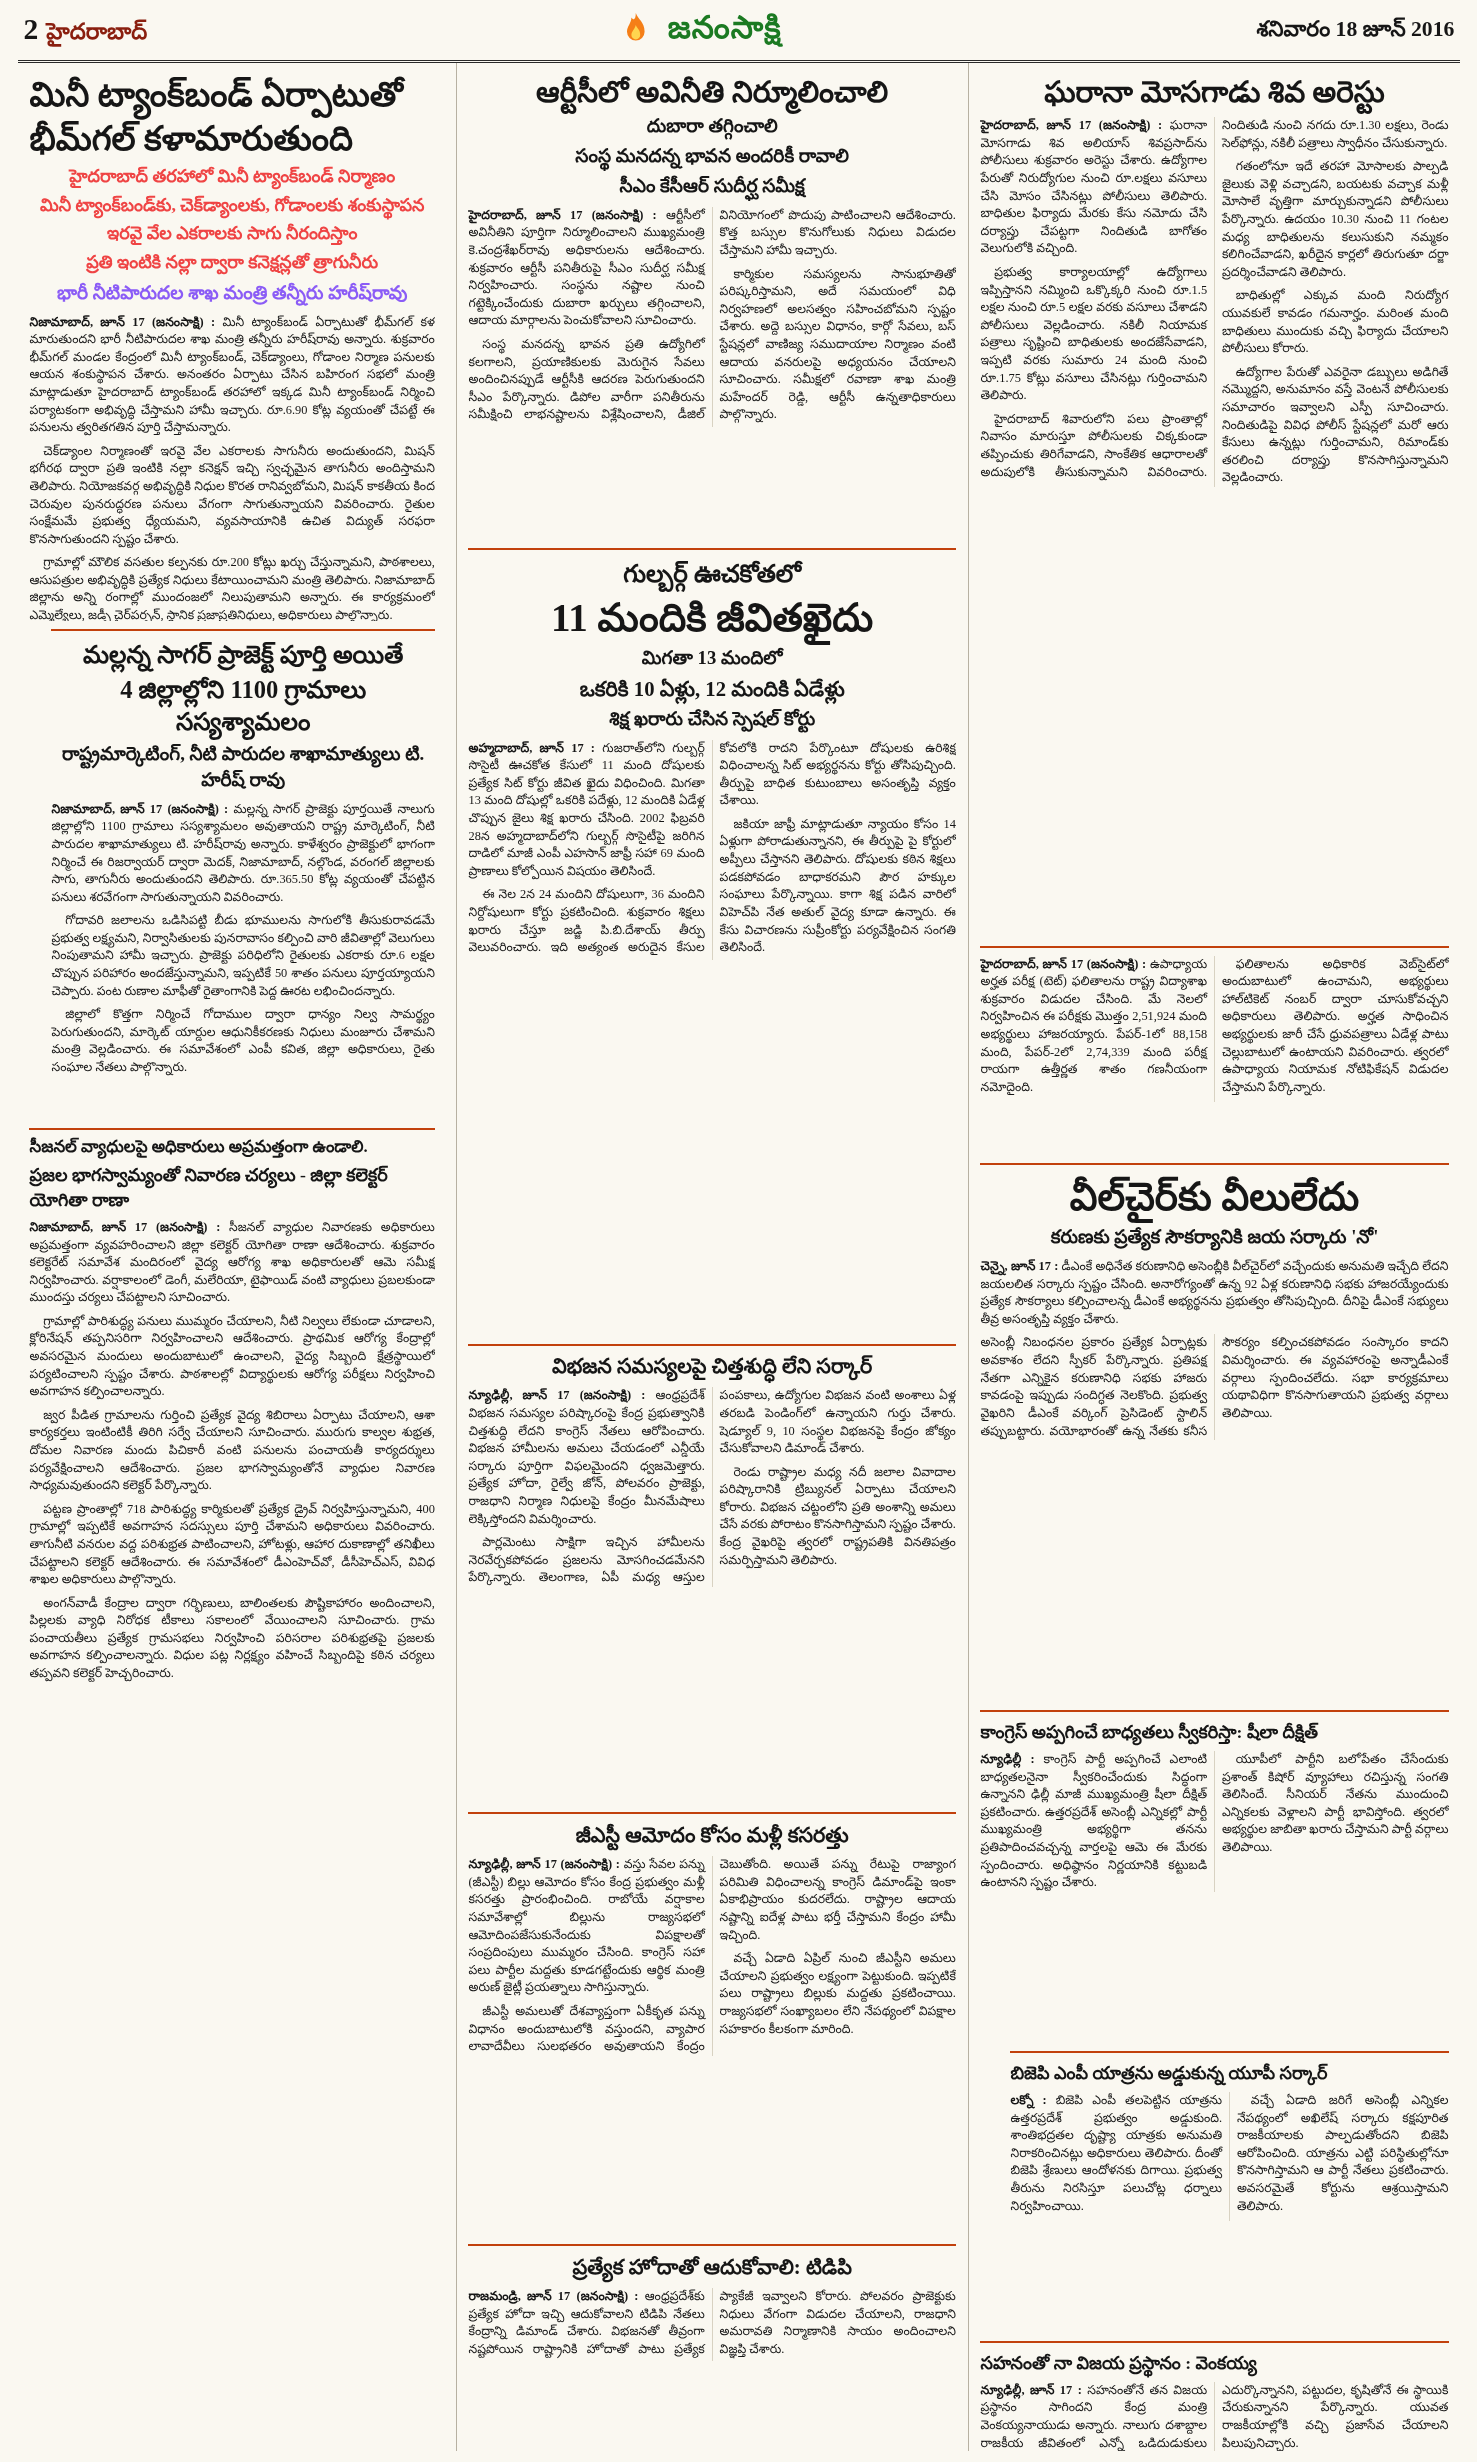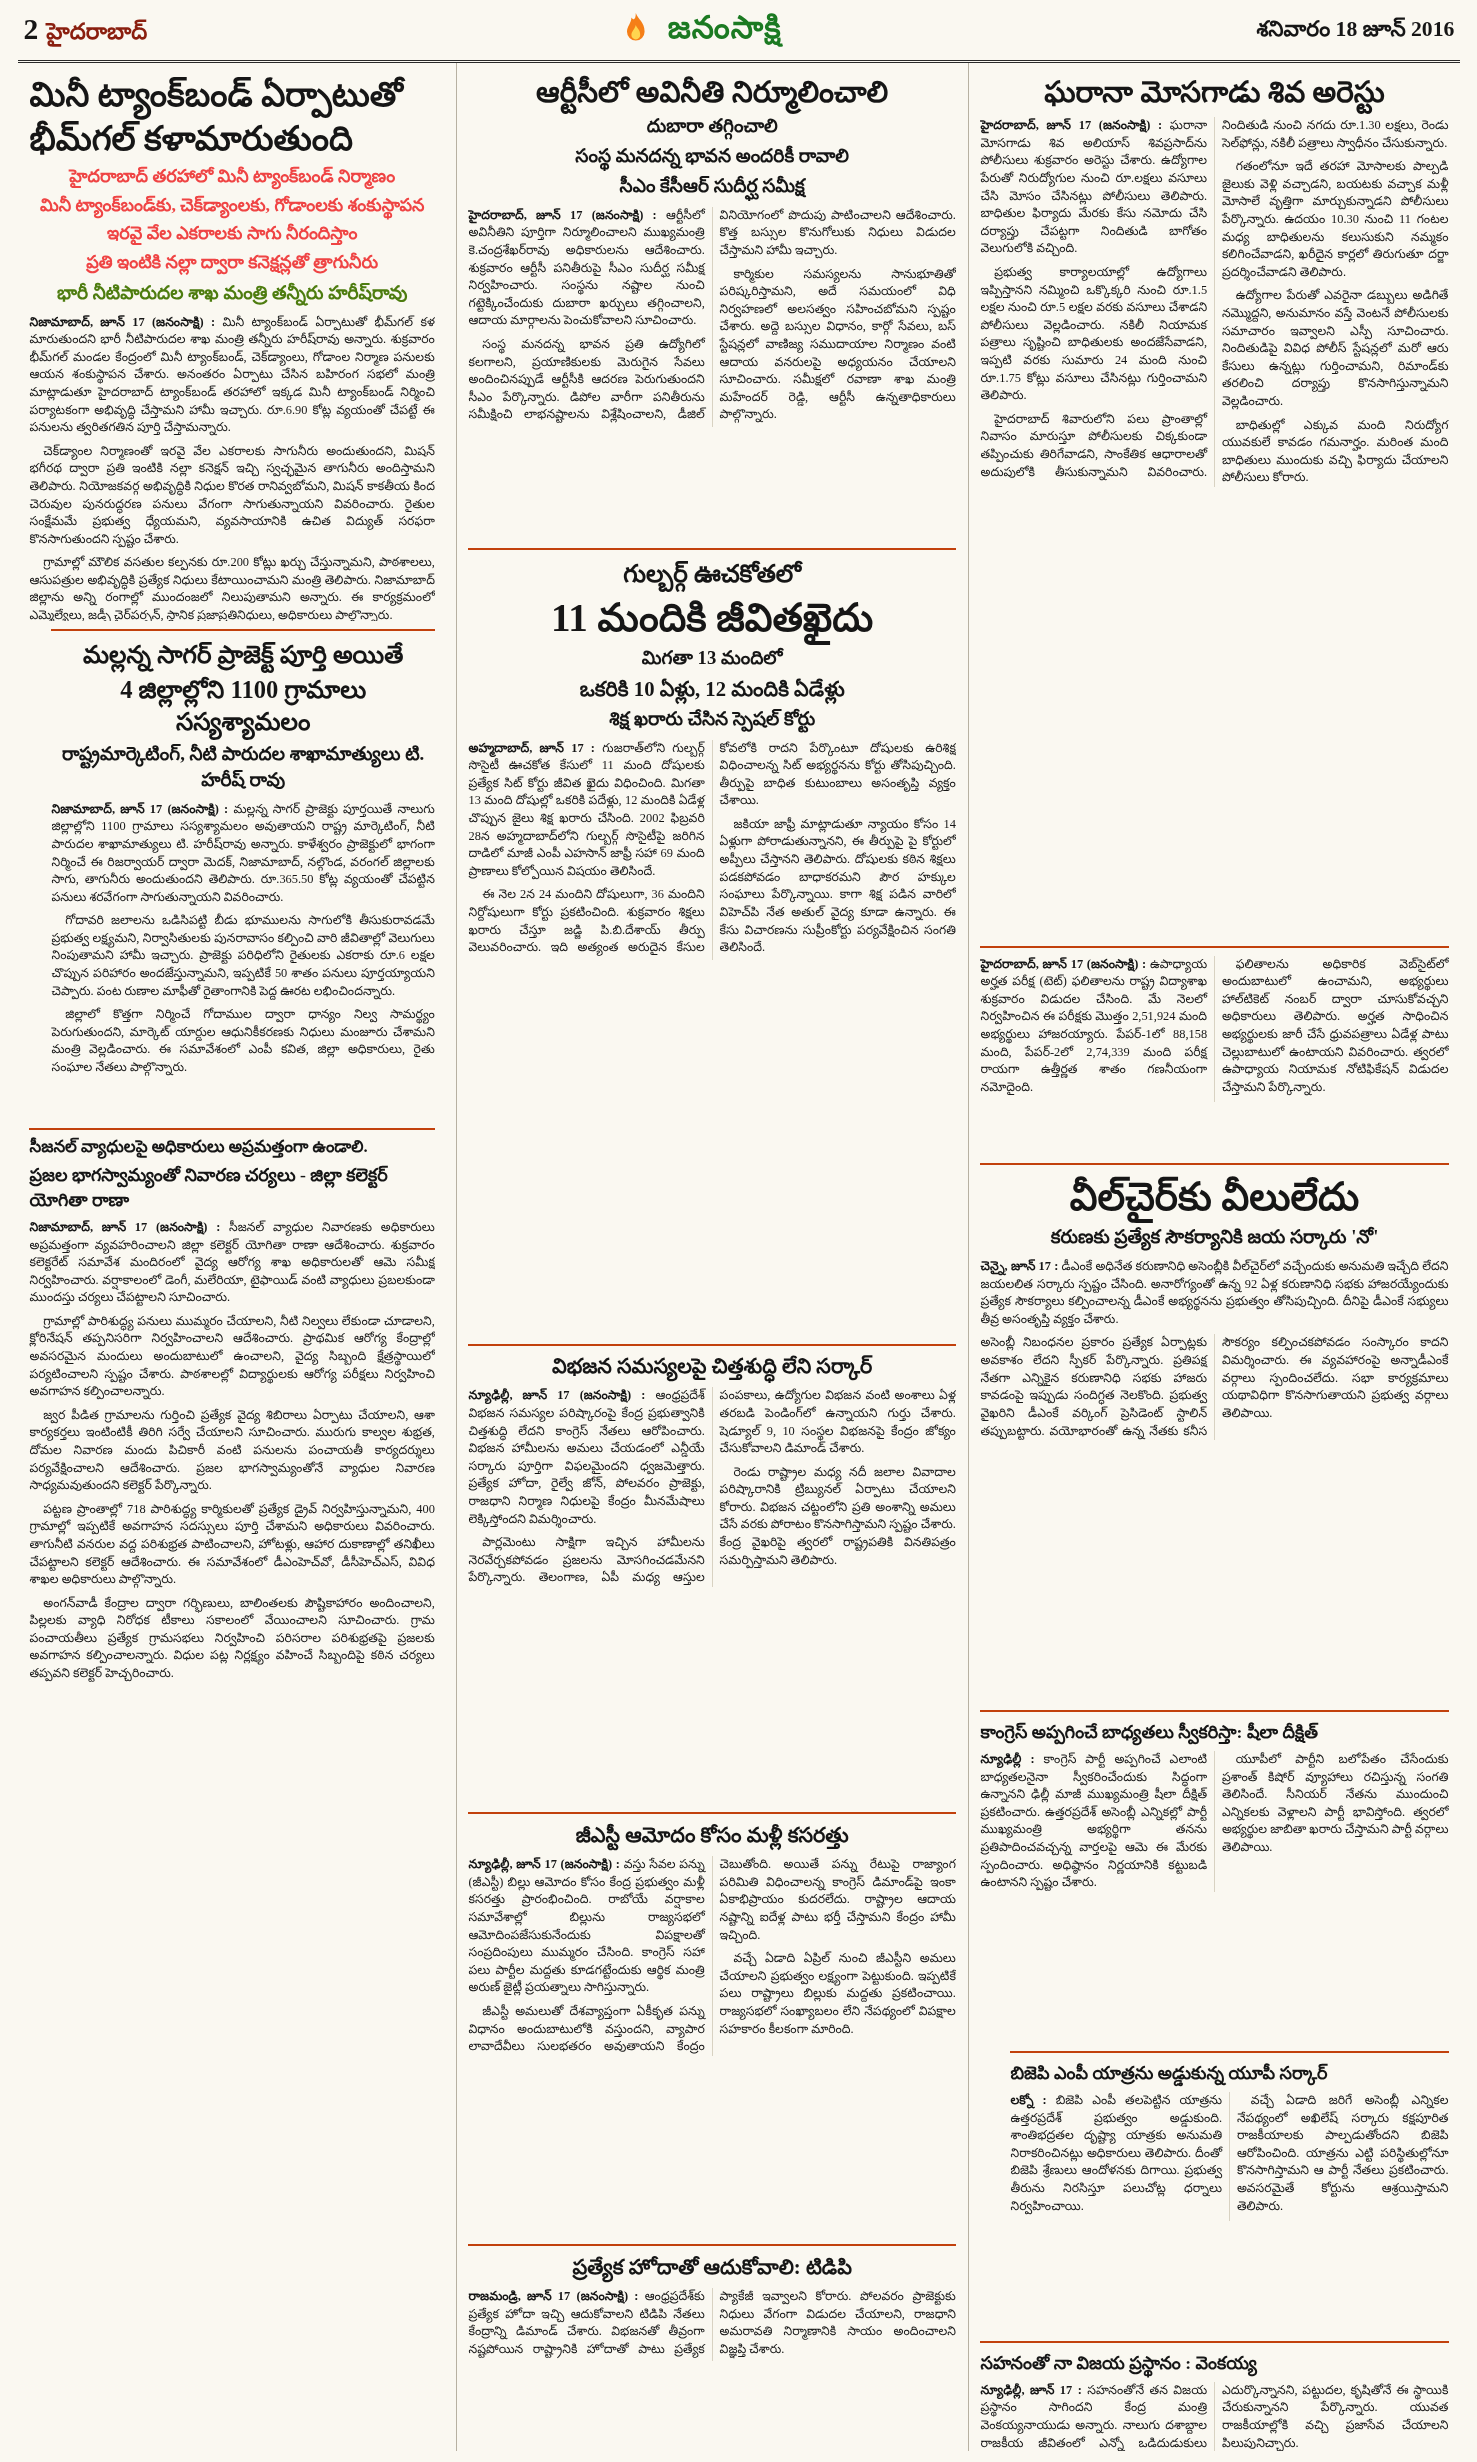--- a/index.html
+++ b/index.html
@@ -36,21 +36,21 @@
 
   
   .h-xxl { font-size:39px; line-height:1.28; font-weight:bold; }
   .h-xl  { font-size:34px; line-height:1.3;  font-weight:bold; }
   .h-l   { font-size:29.6px; line-height:1.3;  font-weight:bold; }
   .h-m   { font-size:24.6px; line-height:1.32; font-weight:bold; }
   .h-s   { font-size:20.7px; line-height:1.35; font-weight:bold; }
   .h-xs  { font-size:17.7px; line-height:1.4;  font-weight:bold; }
   .center { text-align:center; }
   .sub-blue { color:#ef4444; font-size:17.7px; font-weight:bold; line-height:1.45; text-align:center; }
-  .byline { color:#4d7c0f; font-size:18.7px; font-weight:bold; text-align:center; margin-top:5.9px; }
+  .byline { color:#8b5cf6; font-size:18.7px; font-weight:bold; text-align:center; margin-top:5.9px; }
   .kicker { font-size:16.7px; font-weight:bold; margin-bottom:3px; }
   .subhead-dark { font-size:18.7px; font-weight:bold; text-align:center; margin-top:3.9px; }
 
   .headline-block { margin-bottom:5.9px; }
   .headline-block > div { margin-bottom:3px; }
 
   
   .body-text p { font-size:12.4px; line-height:1.42; text-align:justify; margin-bottom:5.9px; }
   .body-text p + p { text-indent:13.8px; }
   .dateline { font-weight:bold; }
@@ -202,22 +202,22 @@
 
       <div class="story rh-1">
         <div class="headline-block center">
           <div class="h-l">ఘరానా మోసగాడు శివ అరెస్టు</div>
         </div>
         <div class="body-text two-col">
           <p><span class="dateline">హైదరాబాద్, జూన్ 17 (జనంసాక్షి) :</span> <span>ఘరానా మోసగాడు శివ అలియాస్ శివప్రసాద్‌ను పోలీసులు శుక్రవారం అరెస్టు చేశారు. ఉద్యోగాల పేరుతో నిరుద్యోగుల నుంచి రూ.లక్షలు వసూలు చేసి మోసం చేసినట్లు పోలీసులు తెలిపారు. బాధితుల ఫిర్యాదు మేరకు కేసు నమోదు చేసి దర్యాప్తు చేపట్టగా నిందితుడి బాగోతం వెలుగులోకి వచ్చింది.</span></p>
           <p>ప్రభుత్వ కార్యాలయాల్లో ఉద్యోగాలు ఇప్పిస్తానని నమ్మించి ఒక్కొక్కరి నుంచి రూ.1.5 లక్షల నుంచి రూ.5 లక్షల వరకు వసూలు చేశాడని పోలీసులు వెల్లడించారు. నకిలీ నియామక పత్రాలు సృష్టించి బాధితులకు అందజేసేవాడని, ఇప్పటి వరకు సుమారు 24 మంది నుంచి రూ.1.75 కోట్లు వసూలు చేసినట్లు గుర్తించామని తెలిపారు.</p>
           <p>హైదరాబాద్ శివారులోని పలు ప్రాంతాల్లో నివాసం మారుస్తూ పోలీసులకు చిక్కకుండా తప్పించుకు తిరిగేవాడని, సాంకేతిక ఆధారాలతో అదుపులోకి తీసుకున్నామని వివరించారు. నిందితుడి నుంచి నగదు రూ.1.30 లక్షలు, రెండు సెల్‌ఫోన్లు, నకిలీ పత్రాలు స్వాధీనం చేసుకున్నారు.</p>
           <p>గతంలోనూ ఇదే తరహా మోసాలకు పాల్పడి జైలుకు వెళ్లి వచ్చాడని, బయటకు వచ్చాక మళ్లీ మోసాలే వృత్తిగా మార్చుకున్నాడని పోలీసులు పేర్కొన్నారు. ఉదయం 10.30 నుంచి 11 గంటల మధ్య బాధితులను కలుసుకుని నమ్మకం కలిగించేవాడని, ఖరీదైన కార్లలో తిరుగుతూ దర్జా ప్రదర్శించేవాడని తెలిపారు.</p>
+          <p>బాధితుల్లో ఎక్కువ మంది నిరుద్యోగ యువకులే కావడం గమనార్హం. మరింత మంది బాధితులు ముందుకు వచ్చి ఫిర్యాదు చేయాలని పోలీసులు కోరారు.</p>
           <p>ఉద్యోగాల పేరుతో ఎవరైనా డబ్బులు అడిగితే నమ్మొద్దని, అనుమానం వస్తే వెంటనే పోలీసులకు సమాచారం ఇవ్వాలని ఎస్పీ సూచించారు. నిందితుడిపై వివిధ పోలీస్ స్టేషన్లలో మరో ఆరు కేసులు ఉన్నట్లు గుర్తించామని, రిమాండ్‌కు తరలించి దర్యాప్తు కొనసాగిస్తున్నామని వెల్లడించారు.</p>
-          <p>బాధితుల్లో ఎక్కువ మంది నిరుద్యోగ యువకులే కావడం గమనార్హం. మరింత మంది బాధితులు ముందుకు వచ్చి ఫిర్యాదు చేయాలని పోలీసులు కోరారు.</p>
         </div>
       </div>
 
       <div class="story rh-2">
         <div class="body-text two-col">
           <p><span class="dateline">హైదరాబాద్, జూన్ 17 (జనంసాక్షి) :</span> <span>ఉపాధ్యాయ అర్హత పరీక్ష (టెట్) ఫలితాలను రాష్ట్ర విద్యాశాఖ శుక్రవారం విడుదల చేసింది. మే నెలలో నిర్వహించిన ఈ పరీక్షకు మొత్తం 2,51,924 మంది అభ్యర్థులు హాజరయ్యారు. పేపర్-1లో 88,158 మంది, పేపర్-2లో 2,74,339 మంది పరీక్ష రాయగా ఉత్తీర్ణత శాతం గణనీయంగా నమోదైంది.</span></p>
           <p>ఫలితాలను అధికారిక వెబ్‌సైట్‌లో అందుబాటులో ఉంచామని, అభ్యర్థులు హాల్‌టికెట్ నంబర్ ద్వారా చూసుకోవచ్చని అధికారులు తెలిపారు. అర్హత సాధించిన అభ్యర్థులకు జారీ చేసే ధ్రువపత్రాలు ఏడేళ్ల పాటు చెల్లుబాటులో ఉంటాయని వివరించారు. త్వరలో ఉపాధ్యాయ నియామక నోటిఫికేషన్ విడుదల చేస్తామని పేర్కొన్నారు.</p>
         </div>
       </div>
 

